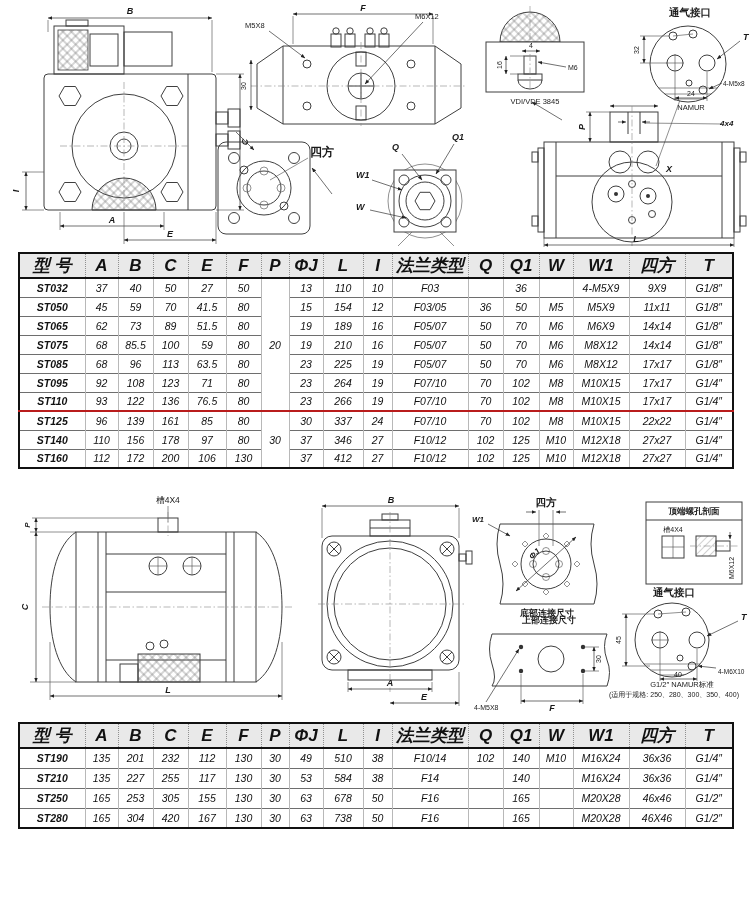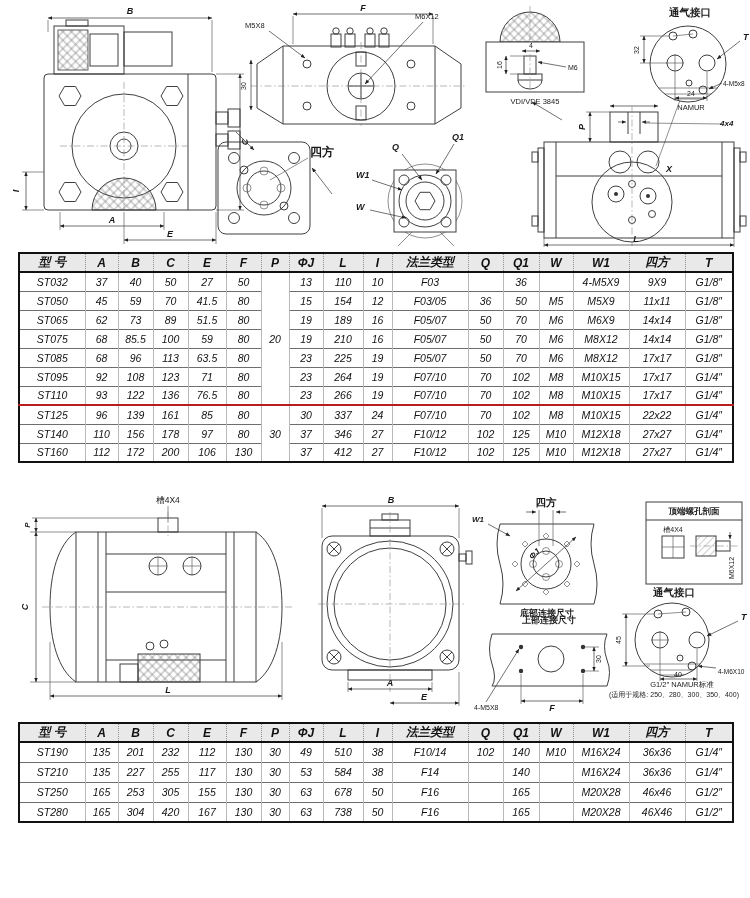--- a/index.html
+++ b/index.html
@@ -15,24 +15,24 @@
   .cl{stroke:#888;stroke-width:.6;fill:none;stroke-dasharray:7 2.5 1.5 2.5}
   .dot{fill:#333;stroke:none}
   .t-dim{font-style:italic;font-size:9px;font-weight:bold}
   .t-sm{font-size:7px}
   .t-lbl{font-size:7.5px}
   .t-cjk{font-size:10.5px;font-weight:bold}
   .t-cap{font-size:9px;font-weight:bold}
   .anch{text-anchor:middle}
   
   .spec{position:absolute;left:18px;width:714px;border-collapse:collapse;table-layout:fixed;background:#fff;border:2px solid #111}
-  .spec th{background:#e9e9e9;border-bottom:2px solid #111;border-left:1px dotted #909090;font-style:italic;font-size:12px;font-weight:bold;height:18px;text-align:center}
+  .spec th{background:#e9e9e9;border-bottom:2px solid #111;border-left:1px dotted #909090;font-style:italic;font-size:17px;font-weight:bold;height:18px;text-align:center}
   .spec td{border-top:1px solid #6e6e6e;border-left:1px solid #b8b8b8;font-style:italic;font-size:10.5px;text-align:center;height:19px;color:#111}
   .spec.t2 td{height:20px}
-  .spec td:first-child{font-weight:normal}
+  .spec td:first-child{font-weight:bold}
   .spec tr.group-start td{border-top:2px solid #b91c1c}
   .spec th:nth-child(1){width:66px}.spec th:nth-child(2){width:33px}.spec th:nth-child(3){width:35px}
   .spec th:nth-child(4){width:35px}.spec th:nth-child(5){width:38px}.spec th:nth-child(6){width:35px}
   .spec th:nth-child(7){width:28px}.spec th:nth-child(8){width:34px}.spec th:nth-child(9){width:40px}
   .spec th:nth-child(10){width:29px}.spec th:nth-child(11){width:76px}.spec th:nth-child(12){width:35px}
   .spec th:nth-child(13){width:36px}.spec th:nth-child(14){width:34px}.spec th:nth-child(15){width:56px}
   .spec th:nth-child(16){width:56px}.spec th:nth-child(17){width:48px}
   .cap{position:absolute;text-align:center;color:#222}
 </style>
 </head>

